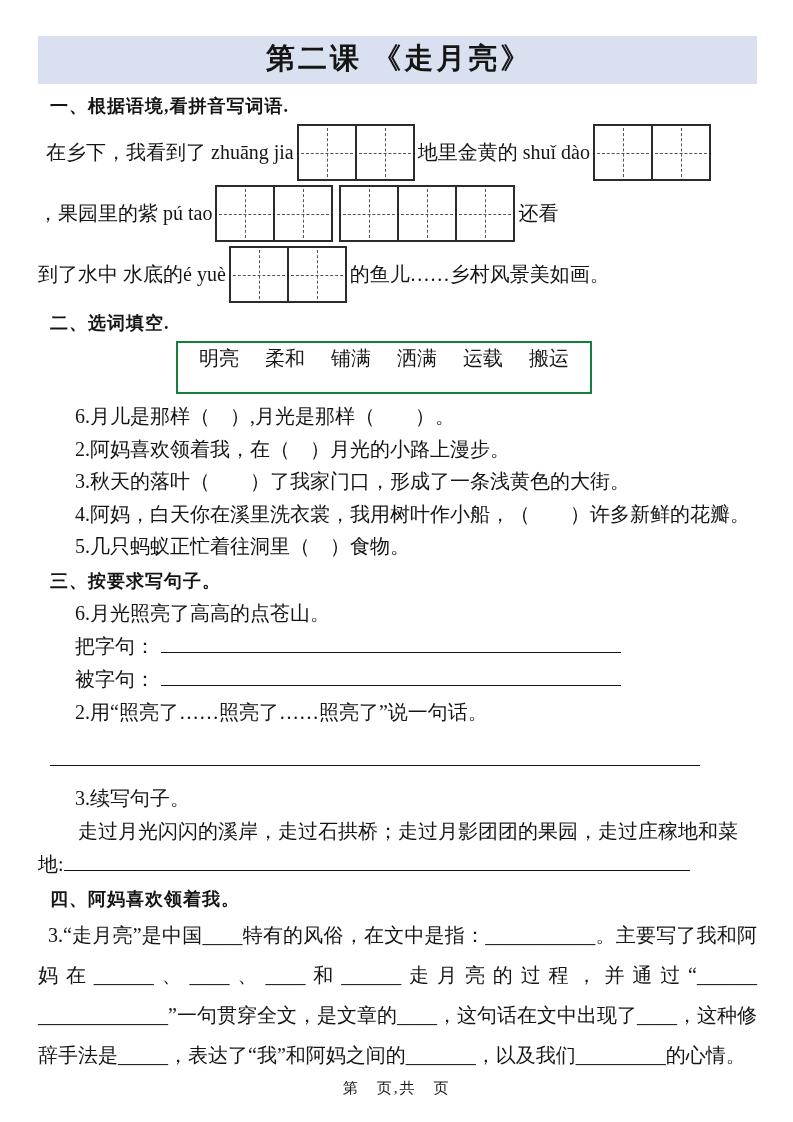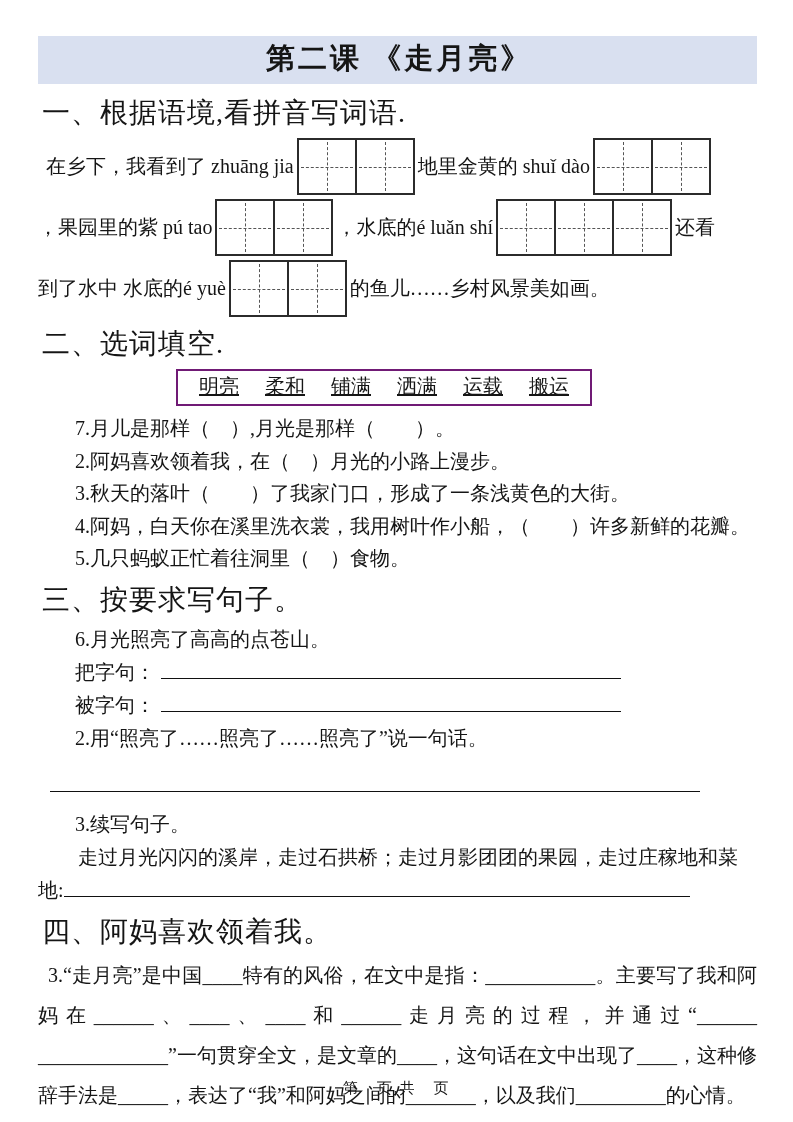--- a/index.html
+++ b/index.html
@@ -19,23 +19,23 @@
     background:#d9e0f0;
     text-align:center;
     font-size:29px;
     font-weight:bold;
     letter-spacing:3px;
     padding:3px 0 5px 3px;
     margin-bottom:10px;
   }
   
   .sec-head{
-    font-size:28px;
-    font-weight:normal;
-    margin:6px 0 4px 4px;
+    font-size:18px;
+    font-weight:bold;
+    margin:6px 0 4px 12px;
     letter-spacing:1px;
   }
   
   .px-line{
     display:flex;
     align-items:center;
     height:61px;
     font-size:20px;
     white-space:nowrap;
     text-align:right;
@@ -59,25 +59,24 @@
     content:"";position:absolute;left:50%;top:2px;bottom:2px;
     border-left:1.5px dashed #555;
   }
   .tzc::after{
     content:"";position:absolute;top:50%;left:2px;right:2px;
     border-top:1.5px dashed #555;
   }
   
   .bank{
     display:inline-block;
-    border:2px solid #701a75;
+    border:2px solid #15803d;
     font-size:20px;
-    padding:2px 8px 4px 8px;
+    padding:2px 8px 20px 8px;
     margin:2px 0 6px 138px;
-    text-decoration:underline;
   }
   .bank span{margin:0 13px;}
   .s2-items div{
     font-size:20px;
     line-height:32.5px;
     padding-left:37px;
     white-space:nowrap;
   }
   
   .s3 div{font-size:20px;line-height:33px;}
@@ -131,21 +130,20 @@
         <span class="tzc"></span>
       </span>
   </div>
 
   <div class="px-line">
     <span class="seg">，果园里的紫 pú tao</span>
     <span class="tzg">
         <span class="tzc"></span>
         <span class="tzc"></span>
       </span>
-    <span class="seg">，水底的é luǎn shí</span>
     <span class="tzg">
         <span class="tzc"></span>
         <span class="tzc"></span>
         <span class="tzc"></span>
       </span>
     <span class="seg">还看</span>
   </div>
 
   <div class="px-line">
     <span class="seg">到了水中 水底的é yuè</span>
@@ -155,21 +153,21 @@
       </span>
     <span class="seg">的鱼儿……乡村风景美如画。</span>
   </div>
 
   
   <div class="sec-head">二、选词填空.</div>
 
   <div class="bank"><span>明亮</span><span>柔和</span><span>铺满</span><span>洒满</span><span>运载</span><span>搬运</span></div>
 
   <div class="s2-items">
-      <div>7.月儿是那样（　）,月光是那样（　　）。</div>
+      <div>6.月儿是那样（　）,月光是那样（　　）。</div>
       <div>2.阿妈喜欢领着我，在（　）月光的小路上漫步。</div>
       <div>3.秋天的落叶（　　）了我家门口，形成了一条浅黄色的大街。</div>
       <div>4.阿妈，白天你在溪里洗衣裳，我用树叶作小船，（　　）许多新鲜的花瓣。</div>
       <div>5.几只蚂蚁正忙着往洞里（　）食物。</div>
     </div>
 
   
   <div class="sec-head">三、按要求写句子。</div>
 
   <div class="s3">

